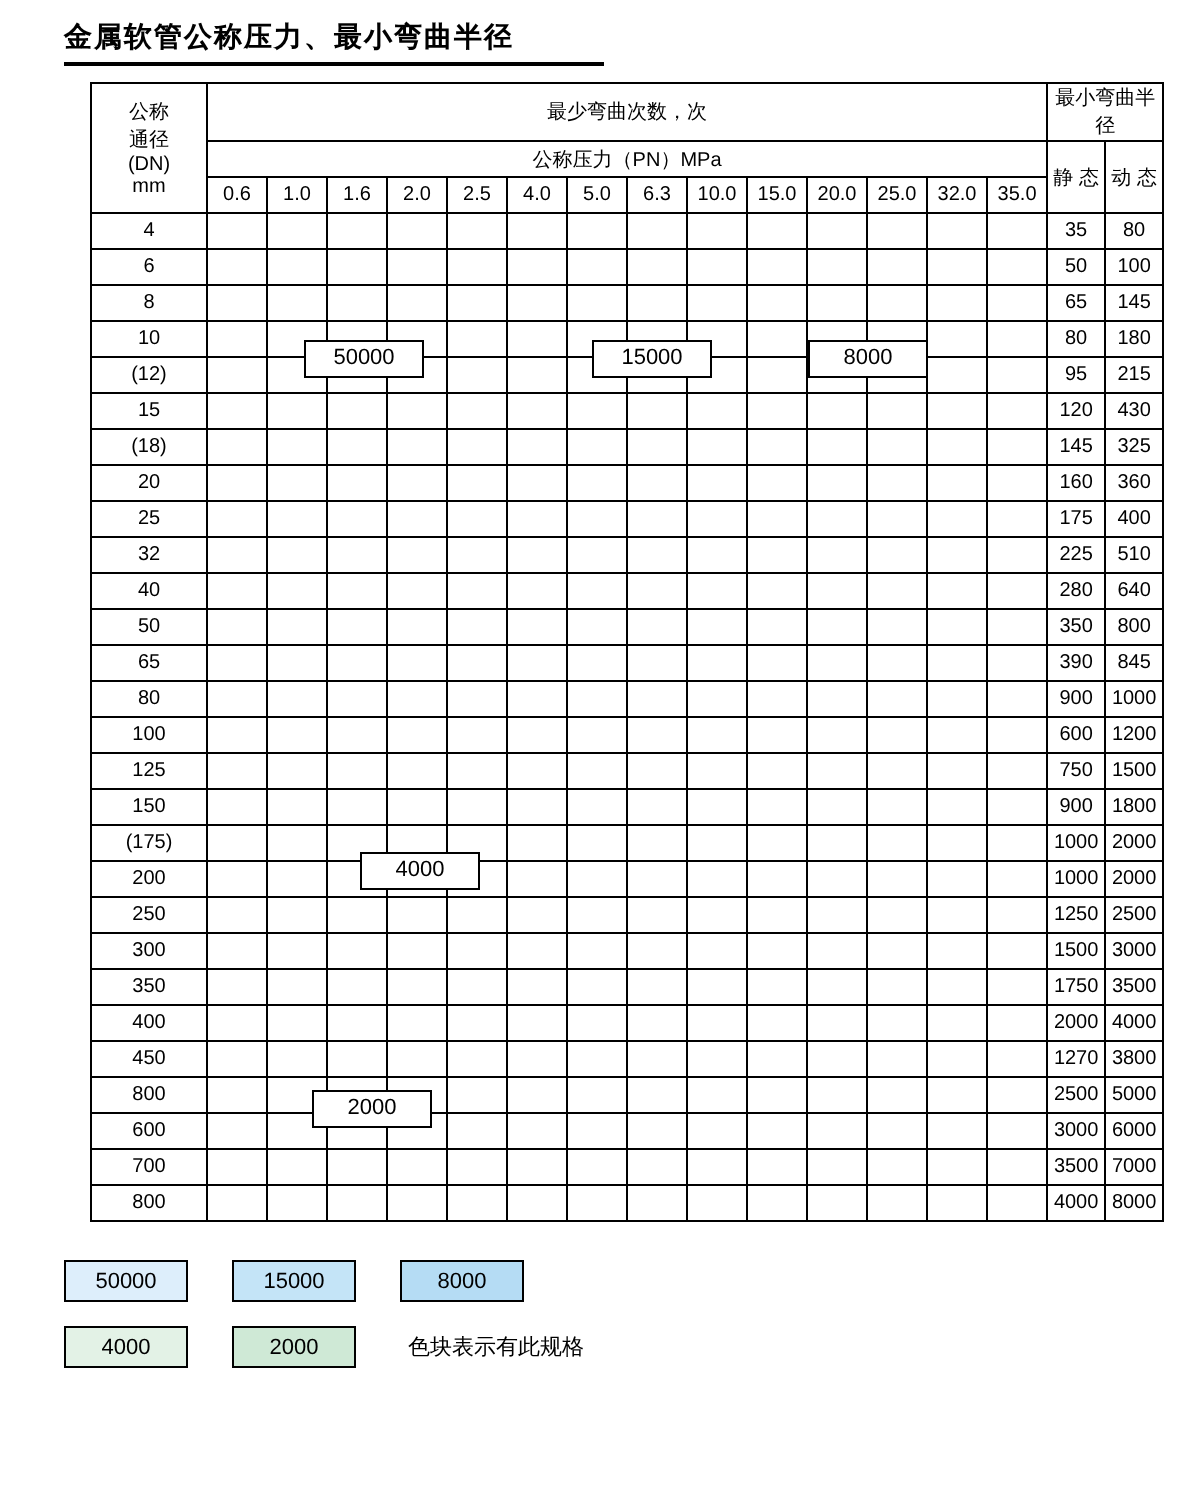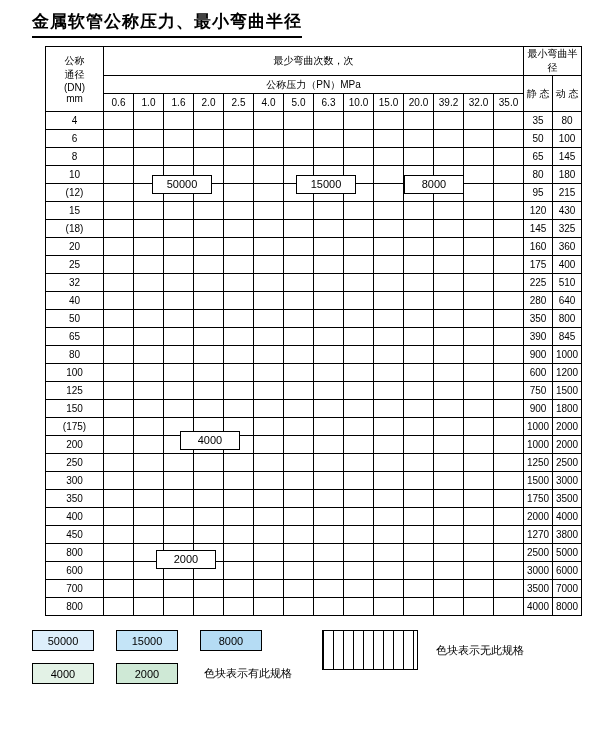--- a/index.html
+++ b/index.html
@@ -11,21 +11,21 @@
     width: 600px;
     height: 743px;
     font-family: "Liberation Sans", sans-serif;
     color: #000;
     position: relative;
     overflow: hidden;
   }
   #page-title {
     font-family: "DejaVu Serif", serif;
     font-weight: bold;
-    font-size: 17px;
+    font-size: 14px;
     letter-spacing: 1px;
     margin: 10px 0 0 32px;
   }
   .title-underline {
     margin: 3px 0 0 32px;
     width: 270px;
     height: 2px;
     background: #000;
   }
   
@@ -172,21 +172,21 @@
           <td class="hdr smallnum">1.0</td>
           <td class="hdr smallnum">1.6</td>
           <td class="hdr smallnum">2.0</td>
           <td class="hdr smallnum">2.5</td>
           <td class="hdr smallnum">4.0</td>
           <td class="hdr smallnum">5.0</td>
           <td class="hdr smallnum">6.3</td>
           <td class="hdr smallnum">10.0</td>
           <td class="hdr smallnum">15.0</td>
           <td class="hdr smallnum">20.0</td>
-          <td class="hdr smallnum">39.2</td>
+          <td class="hdr smallnum">25.0</td>
           <td class="hdr smallnum">32.0</td>
           <td class="hdr smallnum">35.0</td>
         </tr>
     </thead>
     <tbody id="table-body">
         <tr>
           <td class="dn-cell">4</td>
           <td class="cell c-blue"></td>
           <td class="cell c-blue"></td>
           <td class="cell c-blue"></td>
@@ -733,17 +733,13 @@
   <div class="legend-row">
     <div class="chip blue">50000</div>
     <div class="chip blue2">15000</div>
     <div class="chip blue3">8000</div>
   </div>
   <div class="legend-row">
     <div class="chip green2">4000</div>
     <div class="chip green">2000</div>
     <div class="legend-note">色块表示有此规格</div>
   </div>
-  <div class="legend-right">
-    <div class="hatch-box"></div>
-    <div class="legend-note">色块表示无此规格</div>
-  </div>
 </div>
 
 </body></html>

